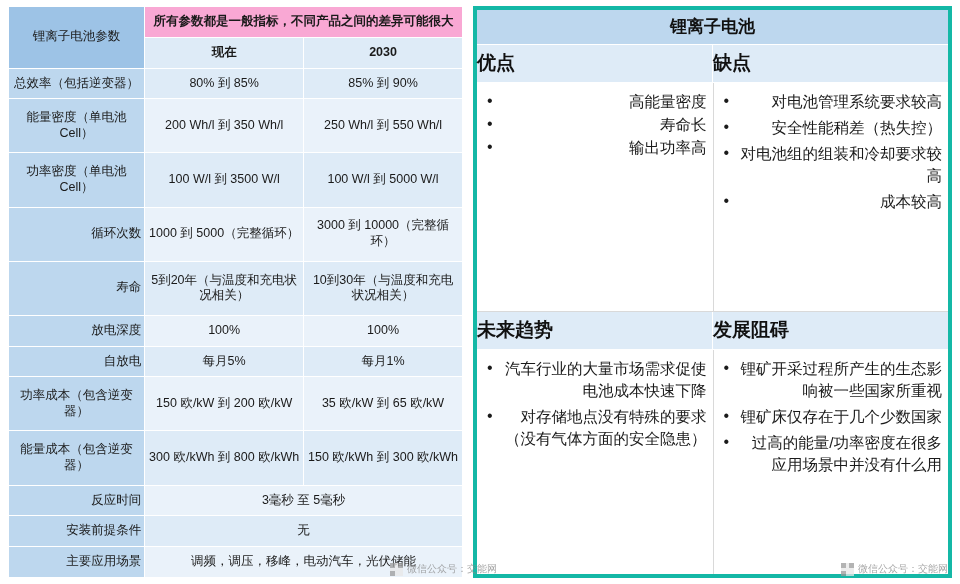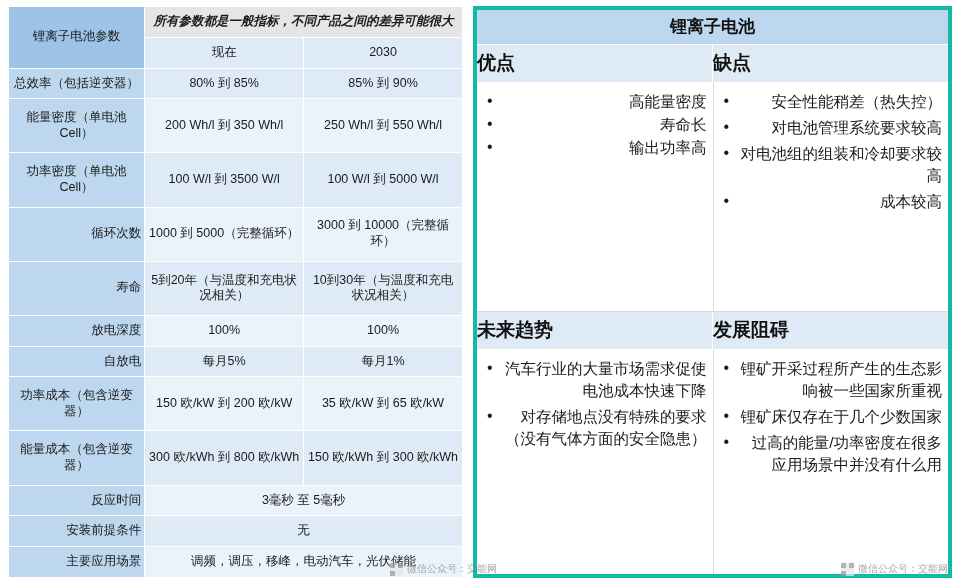--- a/index.html
+++ b/index.html
@@ -38,29 +38,28 @@
     line-height:1.25;
   }
   td.head-left{
     background:#9dc3e6;
     font-weight:normal;
     font-size:15px;
     text-align:left;
     padding-left:6px;
   }
   td.head-note{
-    background:#e5e5e5;
+    background:#f9a8d4;
     font-weight:bold;
     font-size:13.5px;
     line-height:1.35;
-    font-style:italic;
   }
   td.col-head{
     background:#deebf7;
-    font-weight:normal;
+    font-weight:bold;
     font-size:13px;
     margin-left:26px;
   }
   td.row-label{
     background:#bdd7ee;
     text-align:left;
     padding-left:6px;
     font-size:12.5px;
   }
   td.row-label.center{
@@ -257,22 +256,22 @@
     <div class="r-body-row">
       <div class="r-cell">
         <ul class="bullets tight">
           <li>高能量密度</li>
           <li>寿命长</li>
           <li>输出功率高</li>
         </ul>
       </div>
       <div class="r-cell">
         <ul class="bullets">
+          <li>对电池管理系统要求较高</li>
           <li>安全性能稍差（热失控）</li>
-          <li>对电池管理系统要求较高</li>
           <li>对电池组的组装和冷却要求较高</li>
           <li>成本较高</li>
         </ul>
       </div>
     </div>
 
     <div class="sep"></div>
 
     <div class="r-subhead-row">
       <div class="r-subhead">未来趋势</div>

